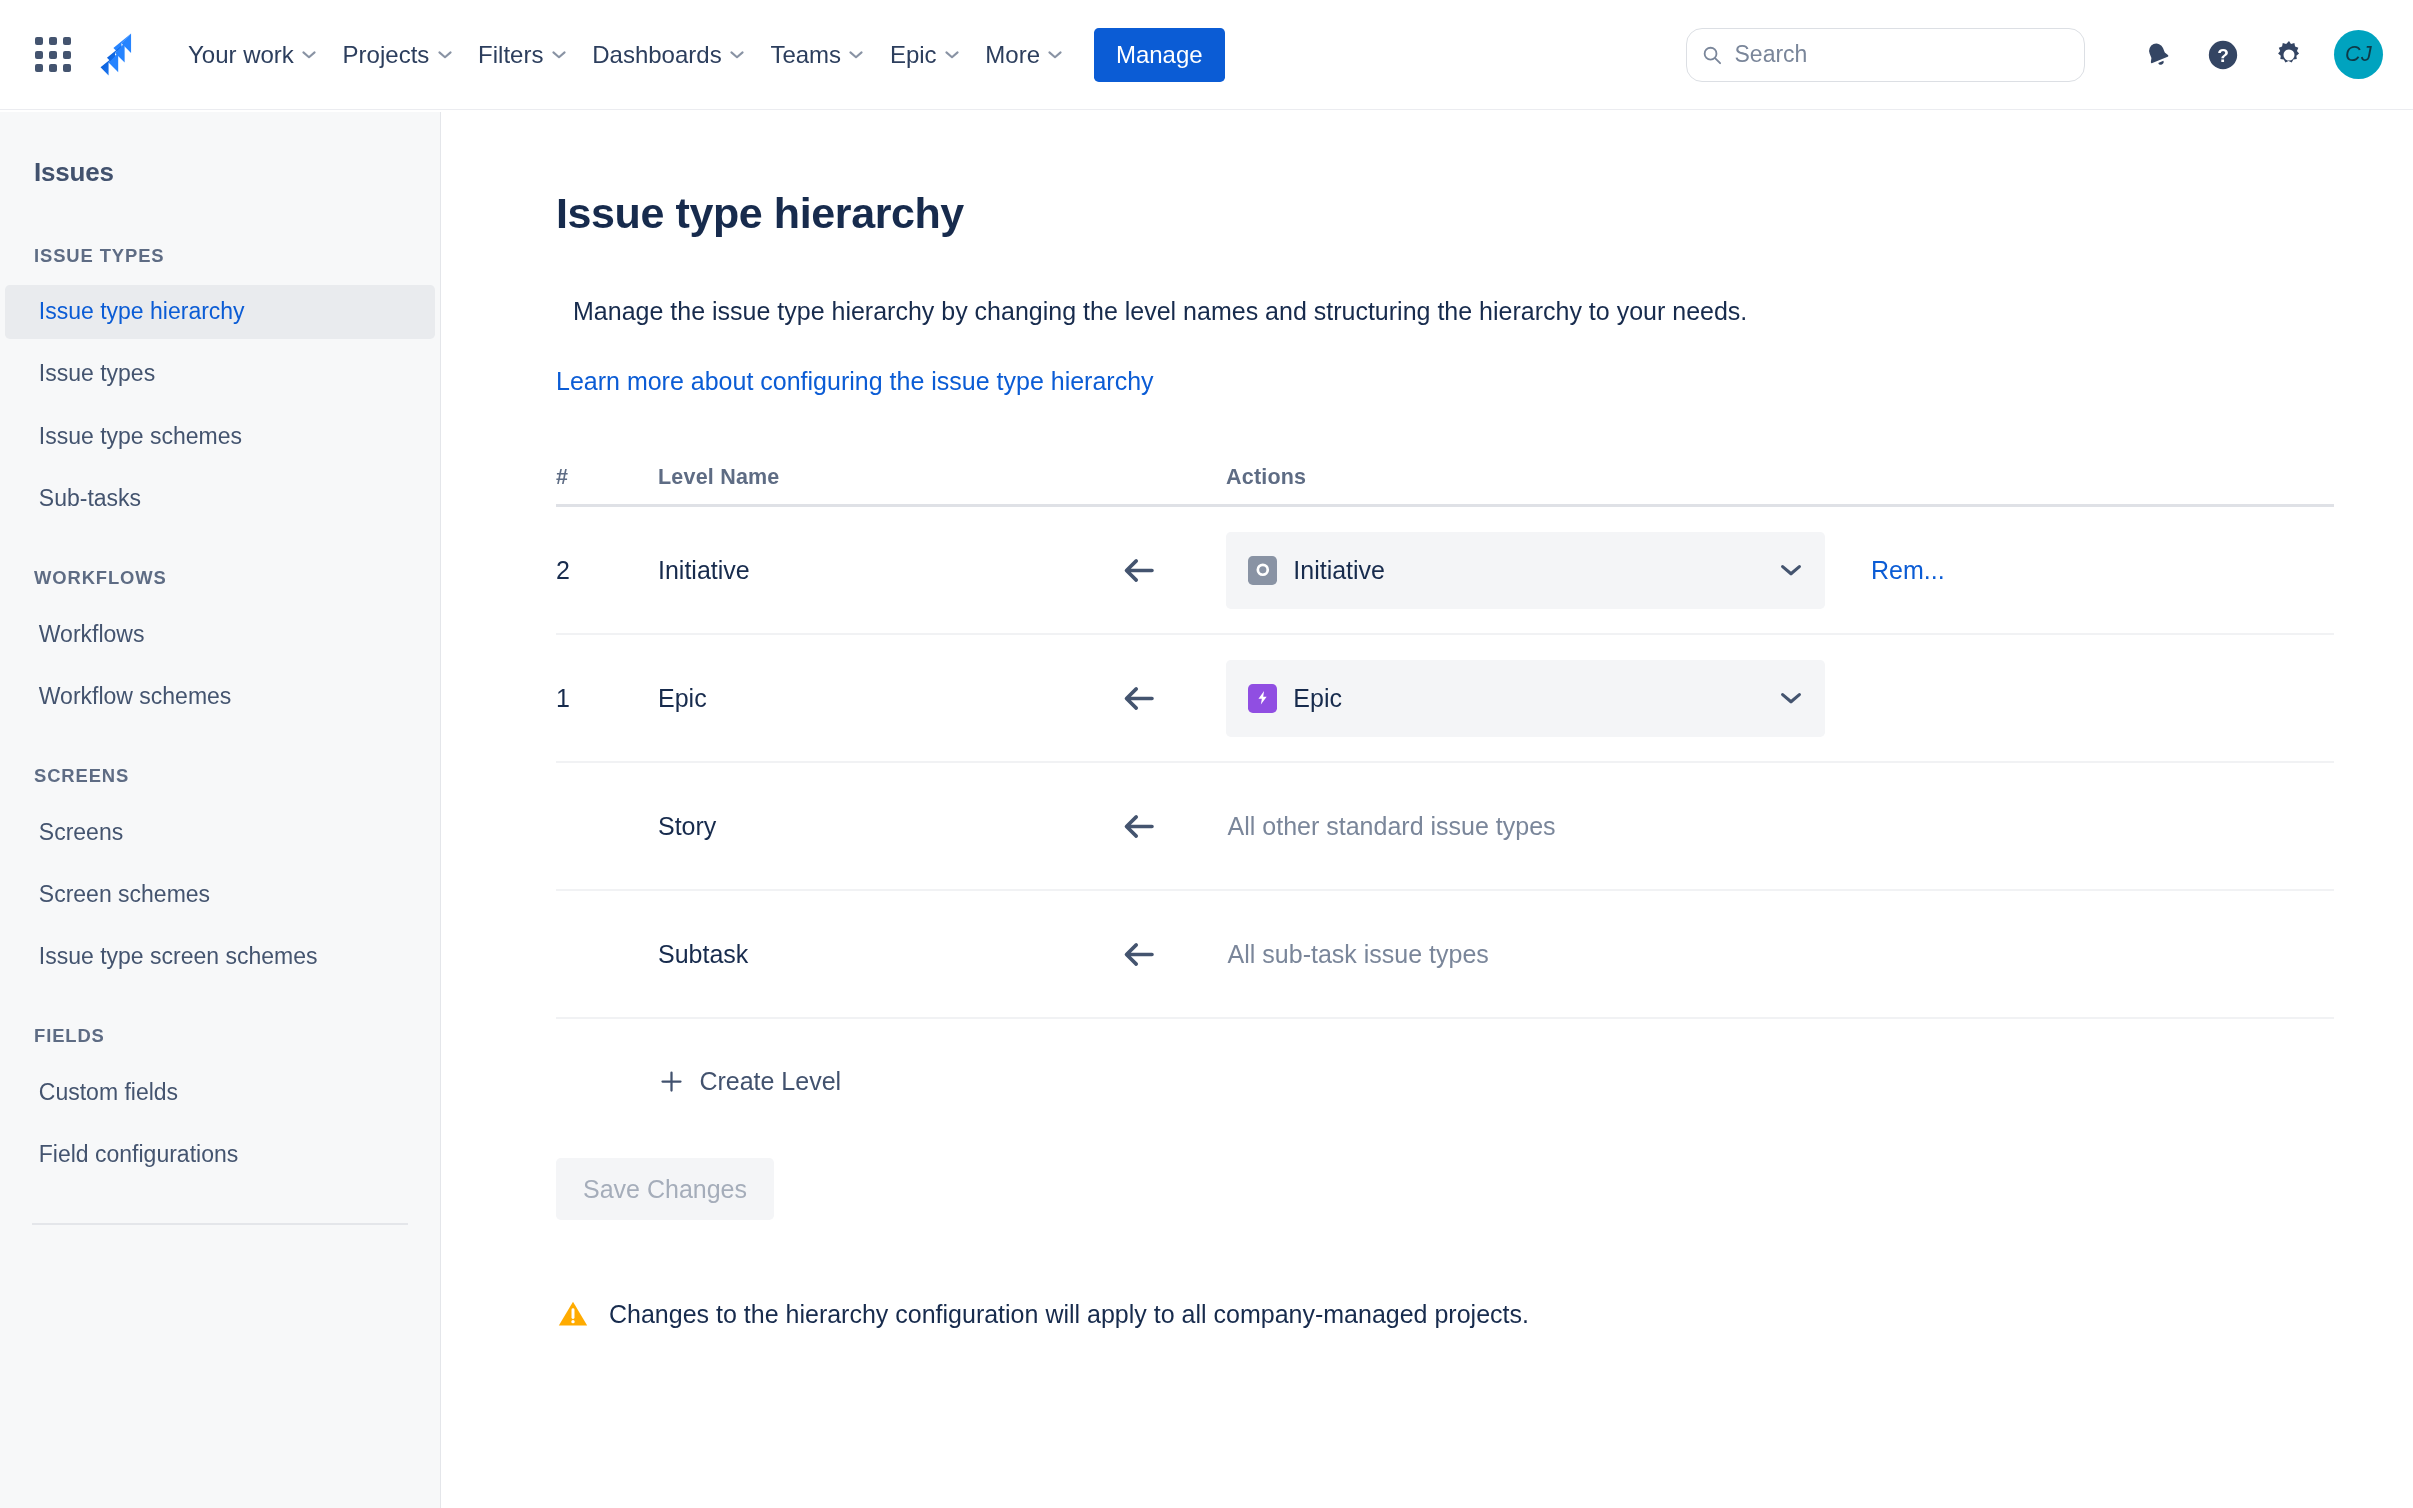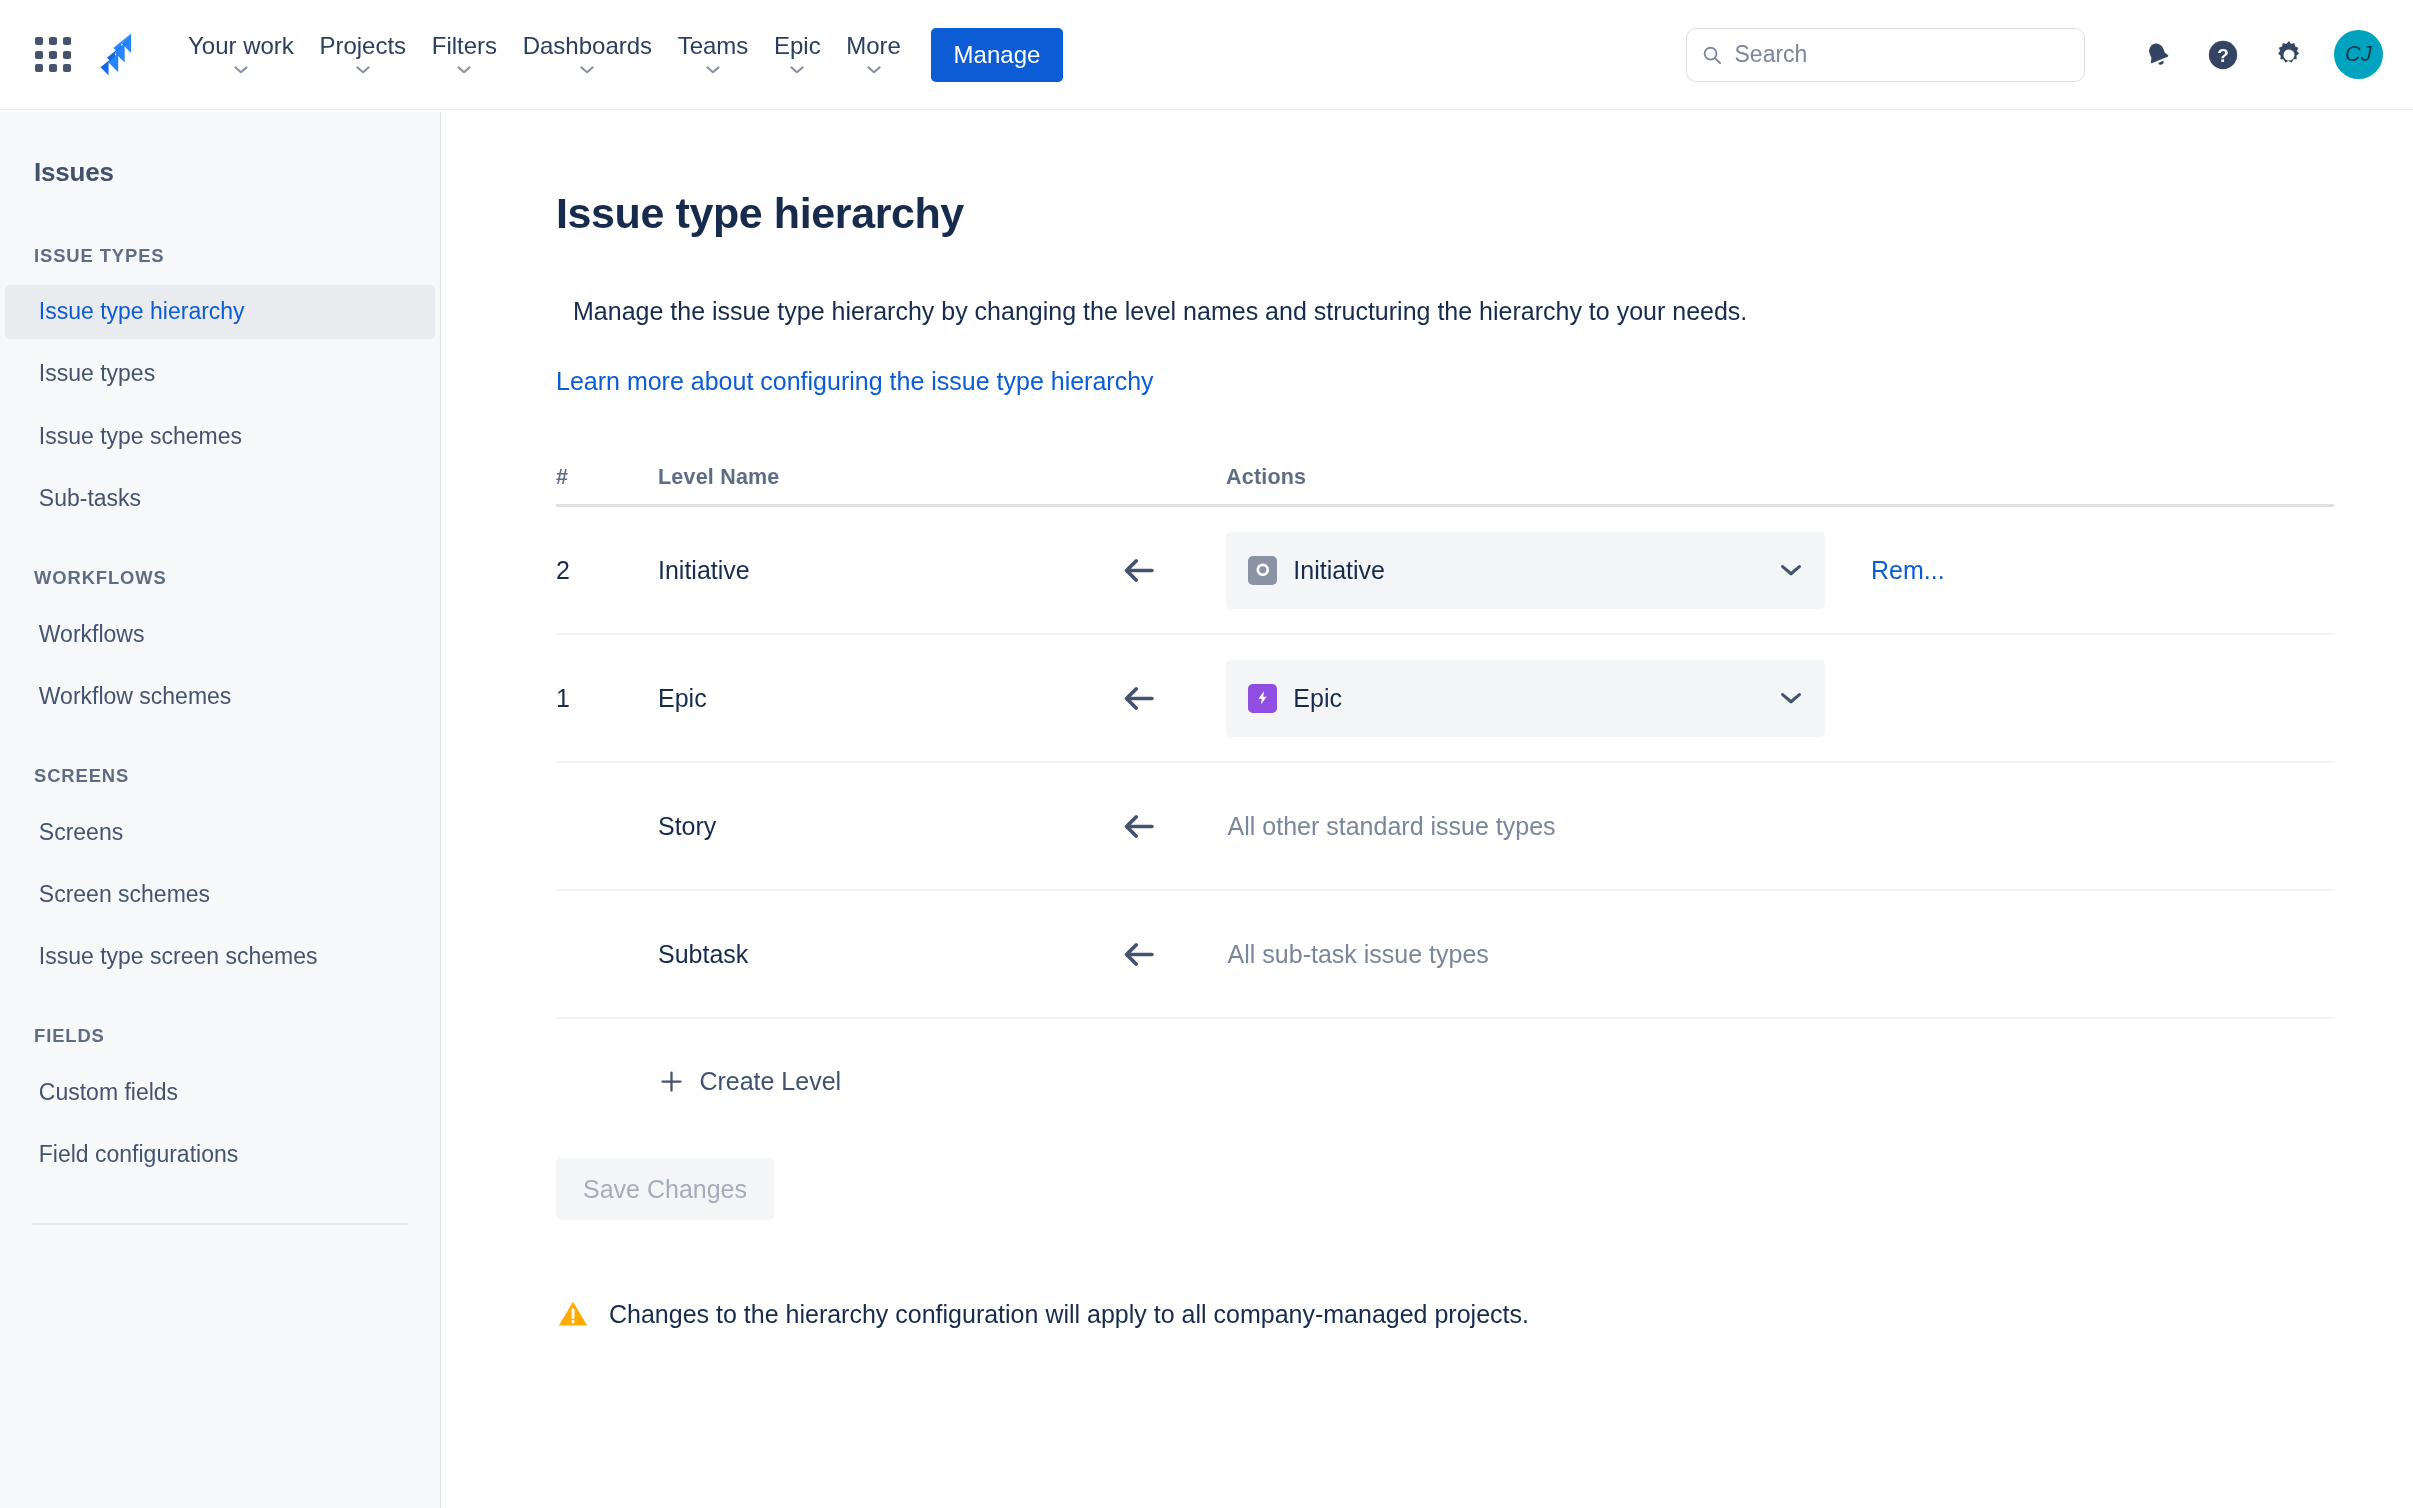--- a/index.html
+++ b/index.html
@@ -46,21 +46,20 @@
   .nav-items { display: flex; align-items: center; margin-left: 32px; flex: 0 0 auto; }
   .nav-item {
     display: flex; align-items: center; gap: 7.2px;
     padding: 8.8px 12.8px;
     border-radius: 4.8px;
     cursor: pointer;
     color: #2C3E5D;
     font-size: 24px;
     line-height: 1;
     white-space: nowrap;
-    flex-direction: column;
   }
   .chev {
     width: 16px; height: 9.6px;
     flex: 0 0 auto;
     display: block;
   }
 
   .create-btn {
     margin-left: 17.6px;
     background: #0B5CD5;
@@ -81,21 +80,21 @@
     margin-left: auto;
     display: flex;
     align-items: center;
     gap: 0px;
     flex: 0 0 auto;
   }
   .search-box {
     width: 399px;
     height: 54px;
     border: 1.6px solid #DCDFE4;
-    border-radius: 10px;
+    border-radius: 16px;
     display: flex;
     align-items: center;
     padding: 0 14.4px;
     gap: 11.2px;
     background: #ffffff;
     margin-right: 40px;
   }
   .search-box input {
     border: none;
     outline: none;

